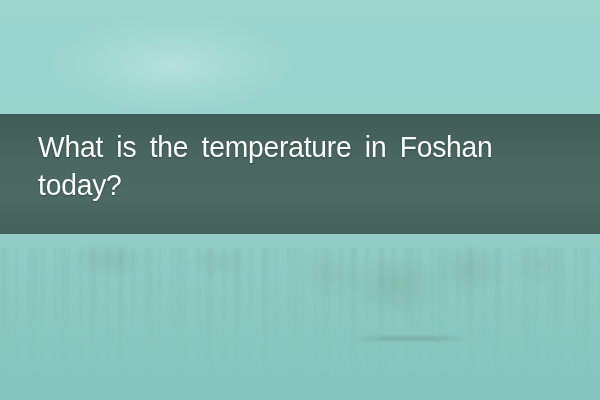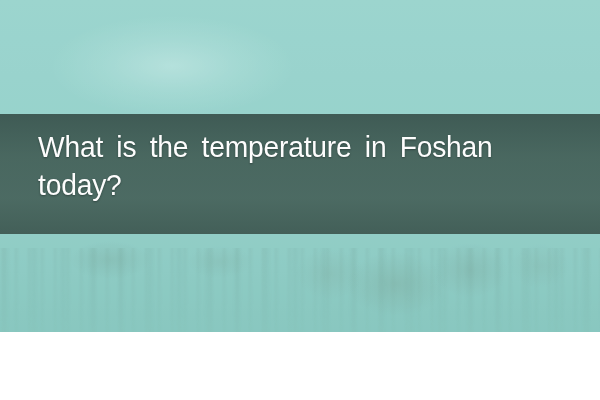--- a/index.html
+++ b/index.html
@@ -4,21 +4,21 @@
 <title>Question Card</title>
 <style>
   html, body {
     margin: 0;
     padding: 0;
     background: #ffffff;
   }
   #stage {
     position: relative;
     width: 600px;
-    height: 332px;
+    height: 400px;
     overflow: hidden;
     font-family: "Liberation Sans", sans-serif;
     background: #0c4a6e;
   }
 
   
   .bg-layer {
     position: absolute;
     left: 0;
     width: 600px;

